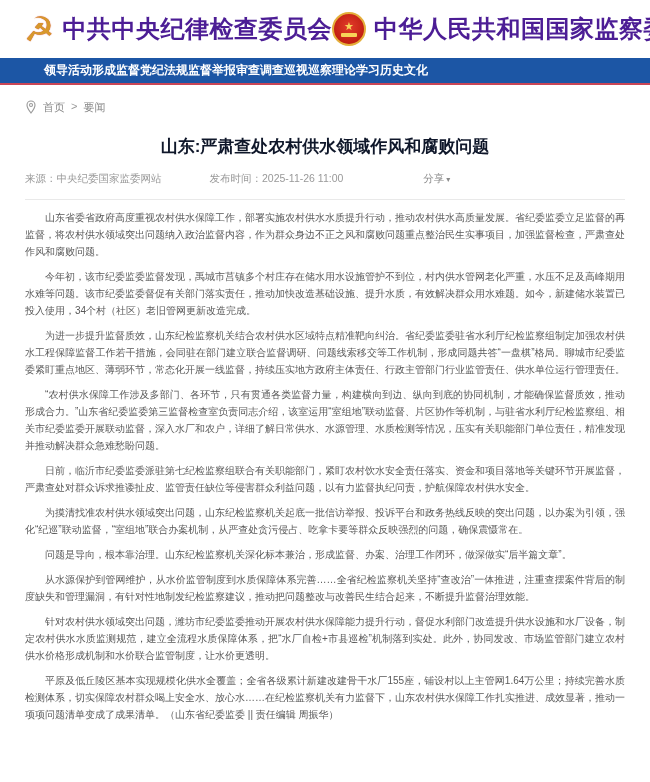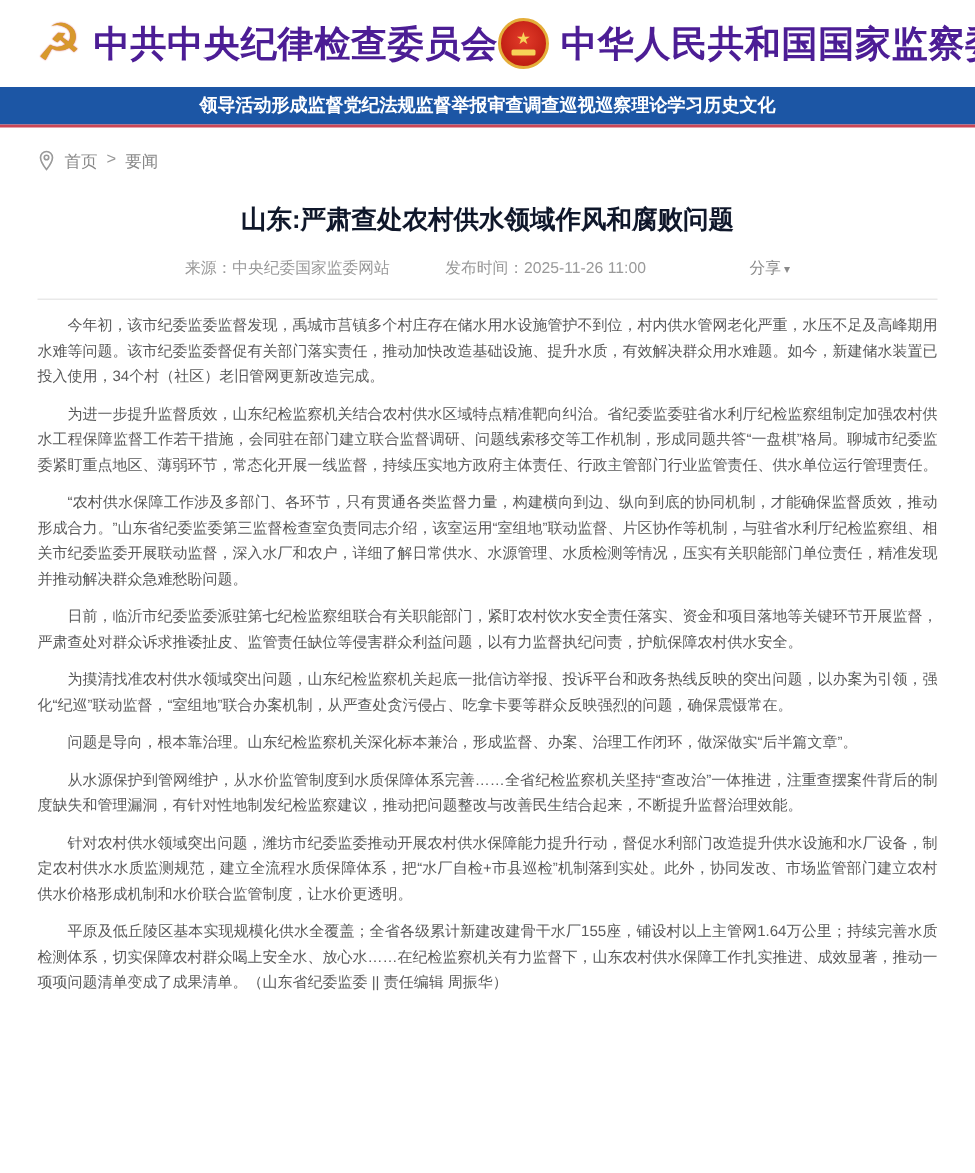--- a/index.html
+++ b/index.html
@@ -20,38 +20,38 @@
     width:34px; height:34px; border-radius:50%;
     background:radial-gradient(circle at 50% 42%, #e23c2a 0%, #bf1d12 75%);
     border:2px solid #e4ae3a; display:flex; flex-direction:column;
     align-items:center; justify-content:center; gap:1px;
   }
   .emblem-national .star { color:#f7d358; font-size:11px; line-height:11px; }
   .emblem-national .gate { width:16px; height:4px; background:#f7d358; border-radius:1px; }
   
   .main-nav {
     height:25px; background:#1c56a5; display:flex; align-items:center;
-    justify-content:center; padding:0 44px;
+    justify-content:flex-start; padding:0 44px;
   }
   .nav-item { color:#ffffff; font-weight:bold; font-size:12px; text-decoration:none; cursor:pointer; white-space:nowrap; }
   .red-line { height:2px; background:#ca4656; }
   
   main { padding:0 25px; }
   .breadcrumb {
     margin-top:15px; display:flex; gap:6px;
     color:#888888; font-size:11px;
   }
   .breadcrumb a { color:#888888; text-decoration:none; cursor:pointer; }
   .crumb-sep { color:#999999; }
   .article-title {
     text-align:center; font-size:17px; font-weight:bold; color:#0f172a;
     margin:20px 30px 13px; line-height:1.4;
   }
   .meta {
-    display:flex; justify-content:center; align-items:center; gap:37px;
+    display:flex; align-items:center; gap:48px;
     color:#999999; font-size:10.5px;
   }
   .meta .share { cursor:pointer; color:#8a8a8a;margin-left:32px; }
   .share-caret { font-size:8px; color:#8a8a8a; margin-left:2px; }
   .divider { border:none; border-top:1px solid #e9e9e9; margin:13px 0 0 0; }
   article { padding-top:9px; }
   article p.body-para {
     font-size:10px; color:#595959; line-height:17px; text-indent:2em;
     margin:0 0 8px 0; text-align:justify;
   }
@@ -100,20 +100,21 @@
 
   <div class="meta">
     <span><span>来源：</span><span>中央纪委国家监委网站</span></span>
     <span><span>发布时间：</span><span>2025-11-26 11:00</span></span>
     <span class="share"><span>分享</span><span class="share-caret">▾</span></span>
   </div>
 
   <hr class="divider">
 
   <article>
+      <p class="body-para">山东省委省政府高度重视农村供水保障工作，部署实施农村供水水质提升行动，推动农村供水高质量发展。省纪委监委立足监督的再监督，将农村供水领域突出问题纳入政治监督内容，作为群众身边不正之风和腐败问题重点整治民生实事项目，加强监督检查，严肃查处作风和腐败问题。</p>
       <p class="body-para">今年初，该市纪委监委监督发现，禹城市莒镇多个村庄存在储水用水设施管护不到位，村内供水管网老化严重，水压不足及高峰期用水难等问题。该市纪委监委督促有关部门落实责任，推动加快改造基础设施、提升水质，有效解决群众用水难题。如今，新建储水装置已投入使用，34个村（社区）老旧管网更新改造完成。</p>
       <p class="body-para">为进一步提升监督质效，山东纪检监察机关结合农村供水区域特点精准靶向纠治。省纪委监委驻省水利厅纪检监察组制定加强农村供水工程保障监督工作若干措施，会同驻在部门建立联合监督调研、问题线索移交等工作机制，形成同题共答“一盘棋”格局。聊城市纪委监委紧盯重点地区、薄弱环节，常态化开展一线监督，持续压实地方政府主体责任、行政主管部门行业监管责任、供水单位运行管理责任。</p>
       <p class="body-para">“农村供水保障工作涉及多部门、各环节，只有贯通各类监督力量，构建横向到边、纵向到底的协同机制，才能确保监督质效，推动形成合力。”山东省纪委监委第三监督检查室负责同志介绍，该室运用“室组地”联动监督、片区协作等机制，与驻省水利厅纪检监察组、相关市纪委监委开展联动监督，深入水厂和农户，详细了解日常供水、水源管理、水质检测等情况，压实有关职能部门单位责任，精准发现并推动解决群众急难愁盼问题。</p>
       <p class="body-para">日前，临沂市纪委监委派驻第七纪检监察组联合有关职能部门，紧盯农村饮水安全责任落实、资金和项目落地等关键环节开展监督，严肃查处对群众诉求推诿扯皮、监管责任缺位等侵害群众利益问题，以有力监督执纪问责，护航保障农村供水安全。</p>
       <p class="body-para">为摸清找准农村供水领域突出问题，山东纪检监察机关起底一批信访举报、投诉平台和政务热线反映的突出问题，以办案为引领，强化“纪巡”联动监督，“室组地”联合办案机制，从严查处贪污侵占、吃拿卡要等群众反映强烈的问题，确保震慑常在。</p>
       <p class="body-para">问题是导向，根本靠治理。山东纪检监察机关深化标本兼治，形成监督、办案、治理工作闭环，做深做实“后半篇文章”。</p>
       <p class="body-para">从水源保护到管网维护，从水价监管制度到水质保障体系完善……全省纪检监察机关坚持“查改治”一体推进，注重查摆案件背后的制度缺失和管理漏洞，有针对性地制发纪检监察建议，推动把问题整改与改善民生结合起来，不断提升监督治理效能。</p>
       <p class="body-para">针对农村供水领域突出问题，潍坊市纪委监委推动开展农村供水保障能力提升行动，督促水利部门改造提升供水设施和水厂设备，制定农村供水水质监测规范，建立全流程水质保障体系，把“水厂自检+市县巡检”机制落到实处。此外，协同发改、市场监管部门建立农村供水价格形成机制和水价联合监管制度，让水价更透明。</p>
       <p class="body-para">平原及低丘陵区基本实现规模化供水全覆盖；全省各级累计新建改建骨干水厂155座，铺设村以上主管网1.64万公里；持续完善水质检测体系，切实保障农村群众喝上安全水、放心水……在纪检监察机关有力监督下，山东农村供水保障工作扎实推进、成效显著，推动一项项问题清单变成了成果清单。（山东省纪委监委 || 责任编辑 周振华）</p>
     </article>

